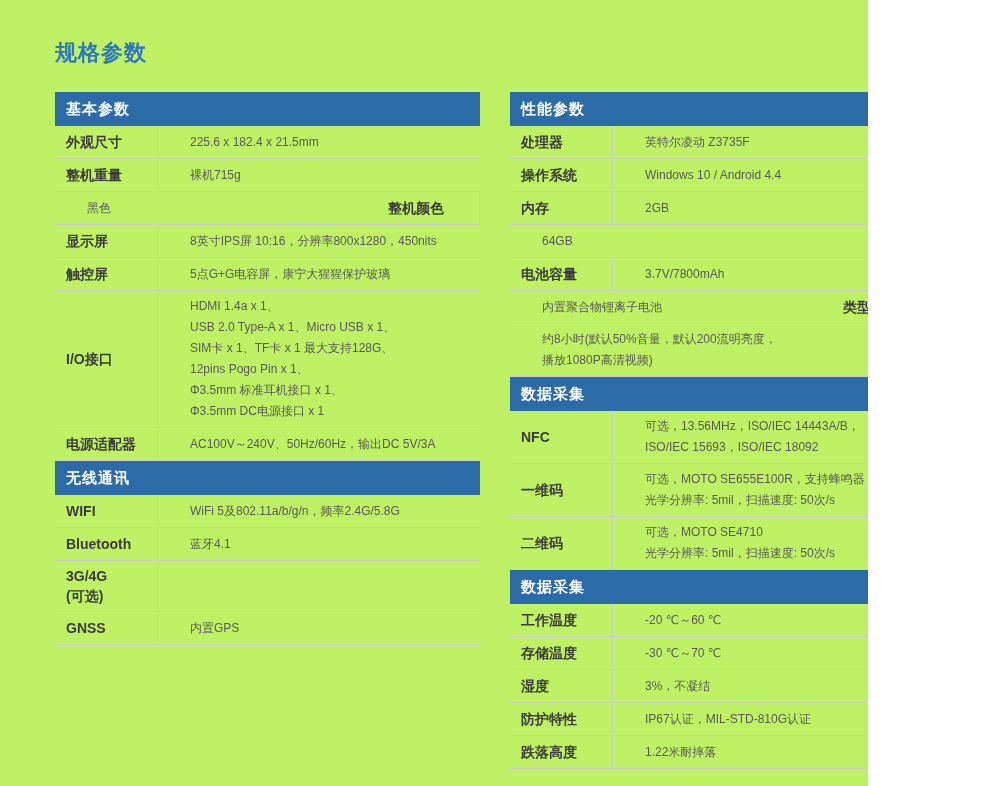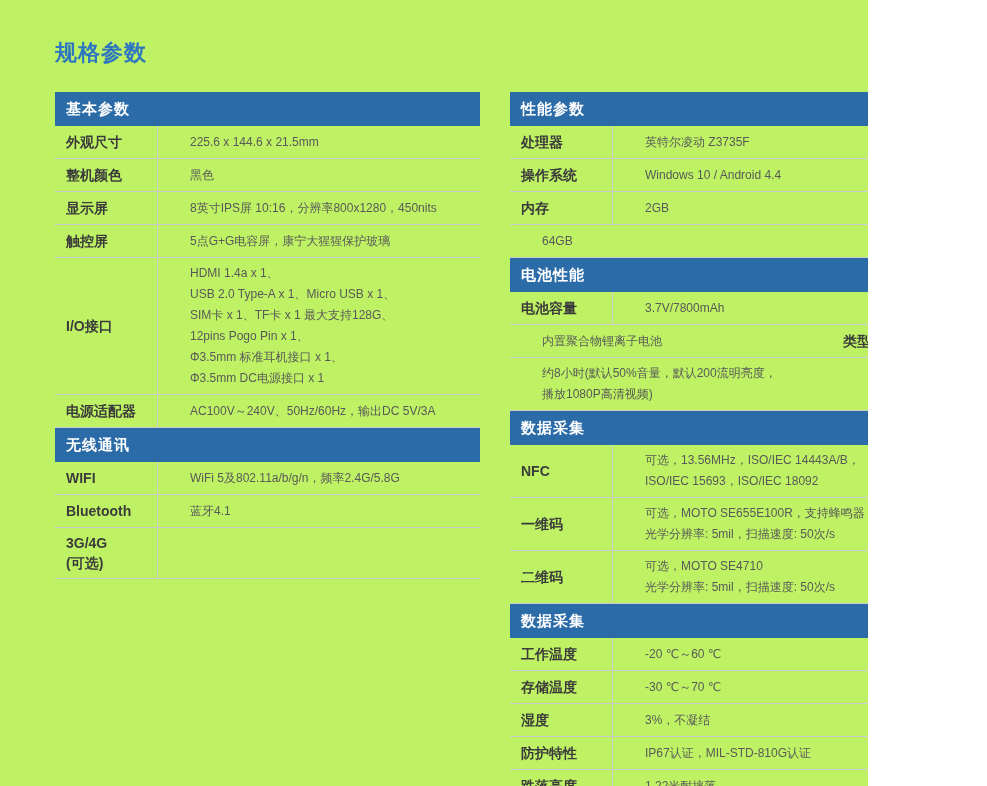--- a/index.html
+++ b/index.html
@@ -66,25 +66,29 @@
 <div class="page" style="--title-color: #2e77c0; --header-bg: #2b6ba8; --header-text: #ffffff; --label-color: #3b3b3b; --value-color: #595959; --border-color: #cccccc;">
   <h1 class="page-title">规格参数</h1>
   <div class="cols">
     <div class="col" id="col-left">
         <section class="spec-section">
           <div class="section-header">
             <span>基本参数</span>
           </div>
           <div class="spec-row">
             <div class="cell cell-label">外观尺寸</div>
-            <div class="cell cell-value">225.6 x 144.6 x 21.5mm</div>
-          </div>
-          <div class="spec-row">
+            <div class="cell cell-value">225.6 x 182.4 x 21.5mm</div>
+          </div>
+          <div class="spec-row">
+            <div class="cell cell-label">整机重量</div>
+            <div class="cell cell-value">裸机715g</div>
+          </div>
+          <div class="spec-row">
+            <div class="cell cell-value">黑色</div>
             <div class="cell cell-label">整机颜色</div>
-            <div class="cell cell-value">黑色</div>
           </div>
           <div class="spec-row">
             <div class="cell cell-label">显示屏</div>
             <div class="cell cell-value">8英寸IPS屏 10:16，分辨率800x1280，450nits</div>
           </div>
           <div class="spec-row">
             <div class="cell cell-label">触控屏</div>
             <div class="cell cell-value">5点G+G电容屏，康宁大猩猩保护玻璃</div>
           </div>
           <div class="spec-row">
@@ -110,20 +114,24 @@
             <div class="cell cell-value">WiFi 5及802.11a/b/g/n，频率2.4G/5.8G</div>
           </div>
           <div class="spec-row">
             <div class="cell cell-label">Bluetooth</div>
             <div class="cell cell-value">蓝牙4.1</div>
           </div>
           <div class="spec-row">
             <div class="cell cell-label">3G/4G
 (可选)</div>
           </div>
+          <div class="spec-row">
+            <div class="cell cell-label">GNSS</div>
+            <div class="cell cell-value">内置GPS</div>
+          </div>
         </section>
       </div>
     <div class="col" id="col-right">
         <section class="spec-section">
           <div class="section-header">
             <span>性能参数</span>
           </div>
           <div class="spec-row">
             <div class="cell cell-label">处理器</div>
             <div class="cell cell-value">英特尔凌动 Z3735F</div>
@@ -134,23 +142,20 @@
           </div>
           <div class="spec-row">
             <div class="cell cell-label">内存</div>
             <div class="cell cell-value">2GB</div>
           </div>
           <div class="spec-row">
             <div class="cell cell-value">64GB</div>
           </div>
         </section>
         <section class="spec-section">
-          <div class="section-header">
-            <span>电池性能</span>
-          </div>
           <div class="spec-row">
             <div class="cell cell-label">电池容量</div>
             <div class="cell cell-value">3.7V/7800mAh</div>
           </div>
           <div class="spec-row">
             <div class="cell cell-value">内置聚合物锂离子电池</div>
             <div class="cell cell-label">类型</div>
           </div>
           <div class="spec-row">
             <div class="cell cell-value">约8小时(默认50%音量，默认200流明亮度，

